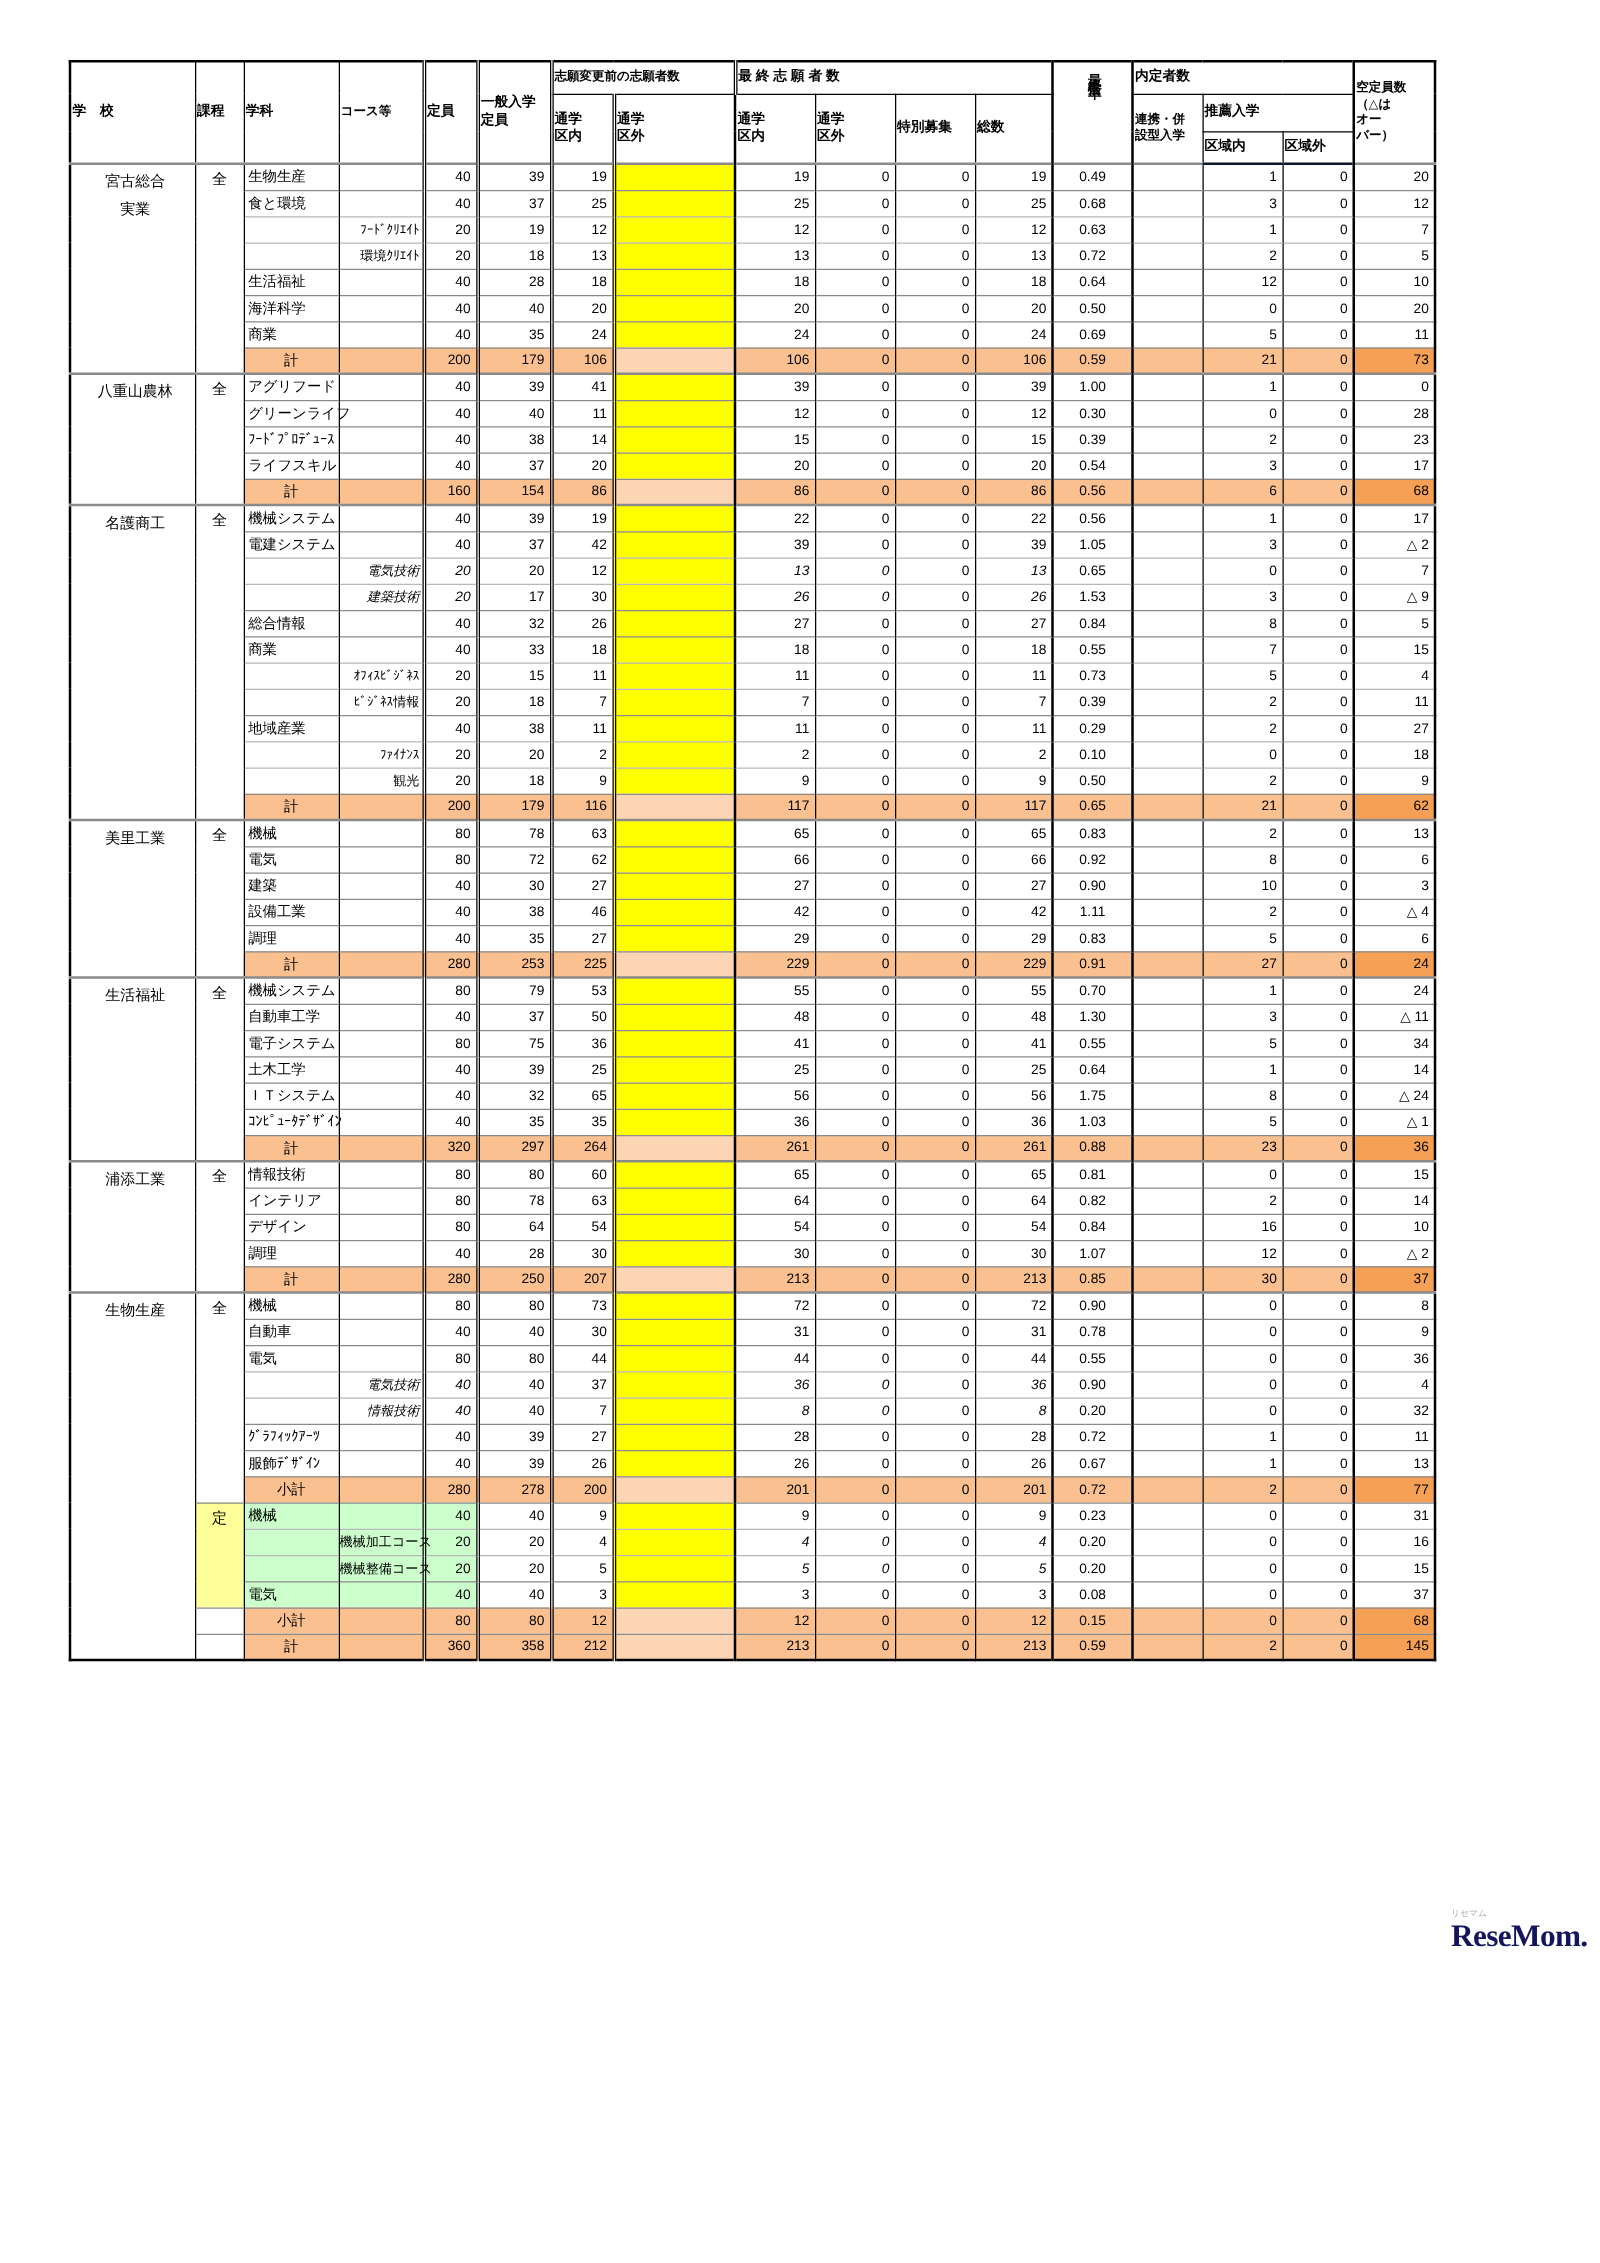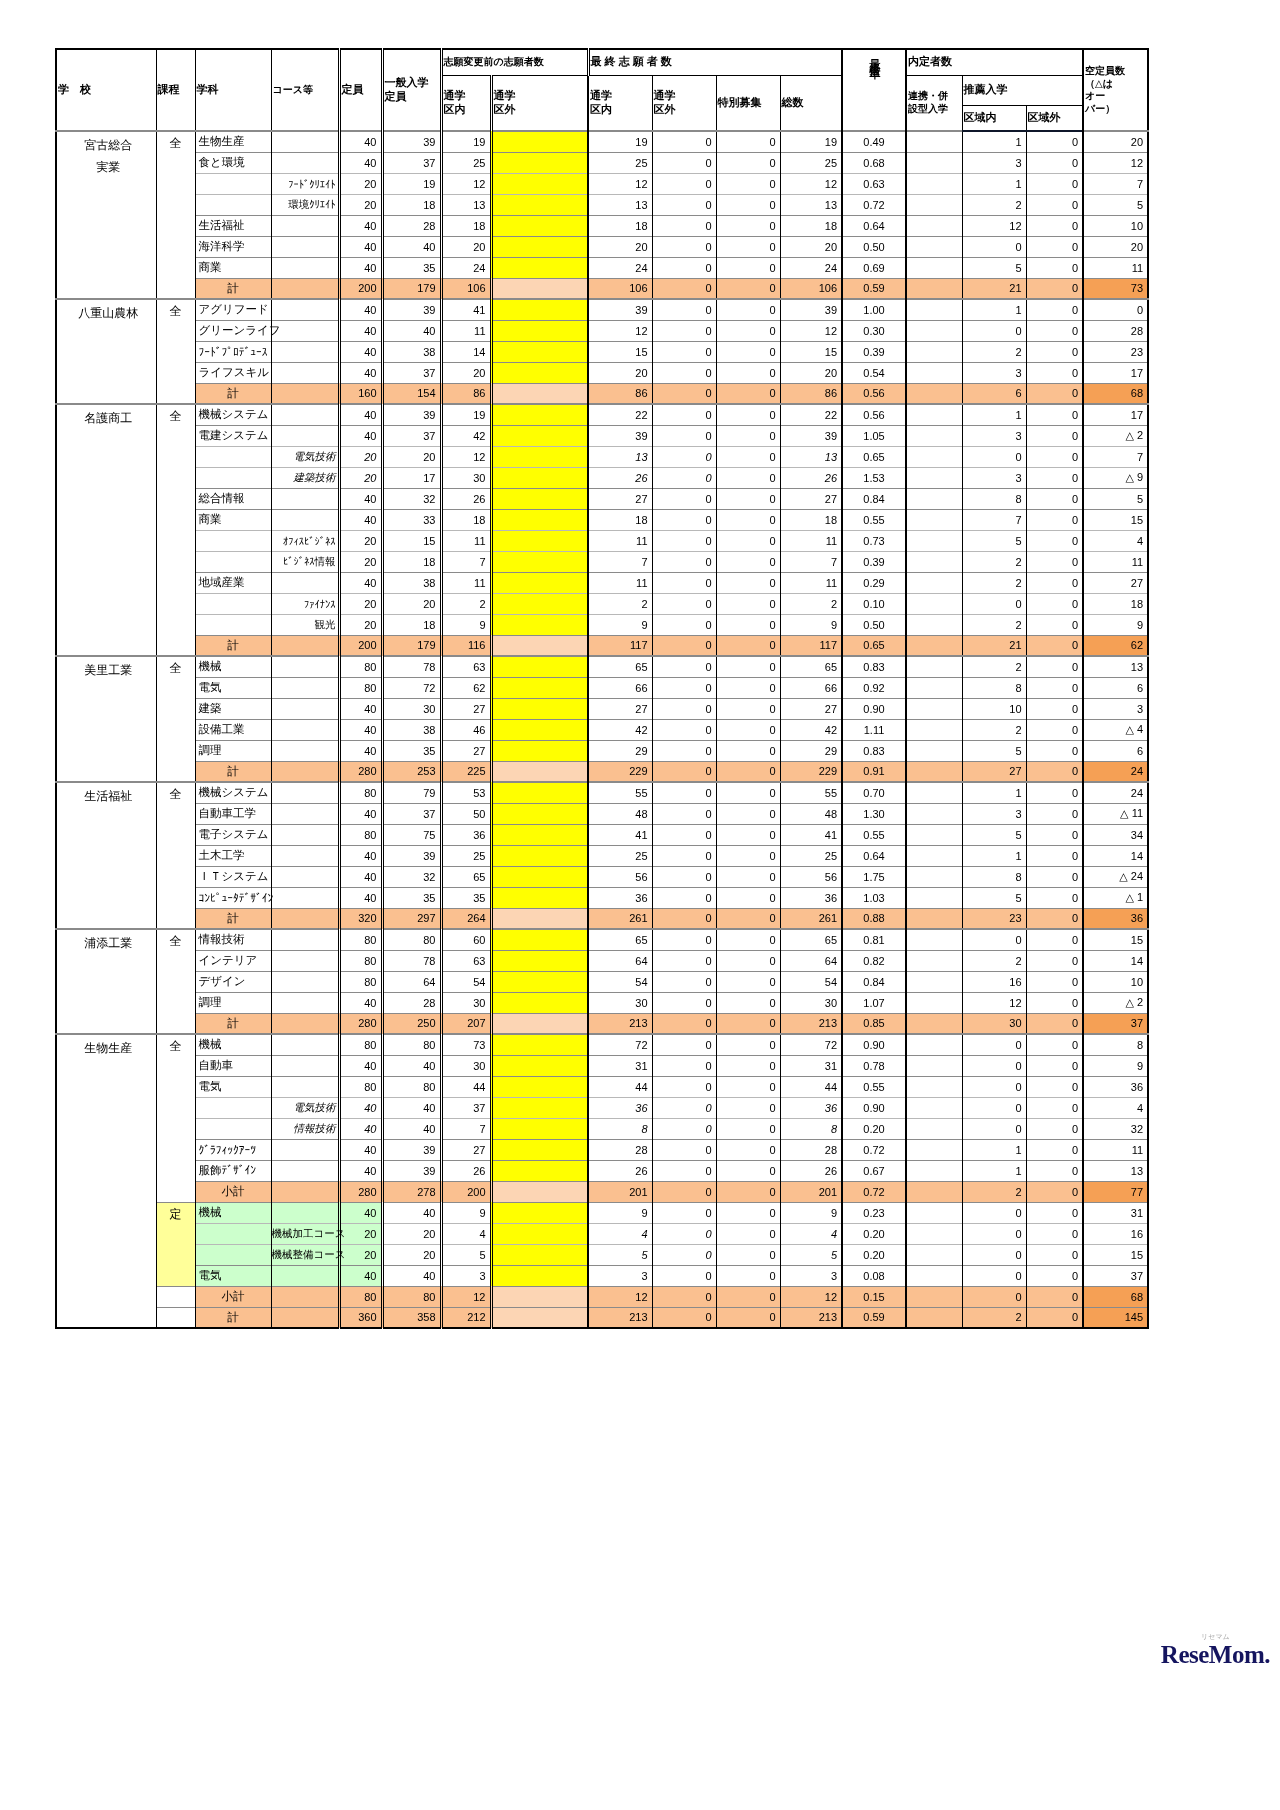--- a/index.html
+++ b/index.html
@@ -38,21 +38,21 @@
   .sum{background:#fac090;}
   .mid-sum{background:#fcd5b4;}
   .sum-last{background:#f5a055;}
   .school{vertical-align:top;text-align:center;padding:3px 0 0 4px;font-size:12px;white-space:pre-line;line-height:1.8;}
   .ctype{vertical-align:top;text-align:center;padding-top:3px;font-size:12px;}
   .dept{text-align:left;padding-left:3px;font-size:11.5px;margin-top:24px;}
   .dept span{display:inline-block;width:max-content;white-space:nowrap;}
   .cl{padding:0;}
   .cl span{display:block;width:max-content;margin-left:auto;padding-right:2px;font-size:10.5px;white-space:nowrap;}
   .sumlabel{text-align:center;font-size:11.5px;}
-  .logo{position:absolute;right:10px;top:1633px;text-align:center;line-height:1;}
+  .logo{position:absolute;right:10px;top:1528px;text-align:left;line-height:1;}
   .logo-tiny{font-size:7px;color:#aaa;margin-bottom:2px;}
   .logo-text{font-family:"Liberation Serif","DejaVu Serif",serif;font-weight:bold;font-size:25px;color:#15155f;letter-spacing:-0.5px;}
 </style>
 </head>
 <body>
 
 <div class="wrap">
   <table>
     <colgroup>
       <col style="width:100px">

